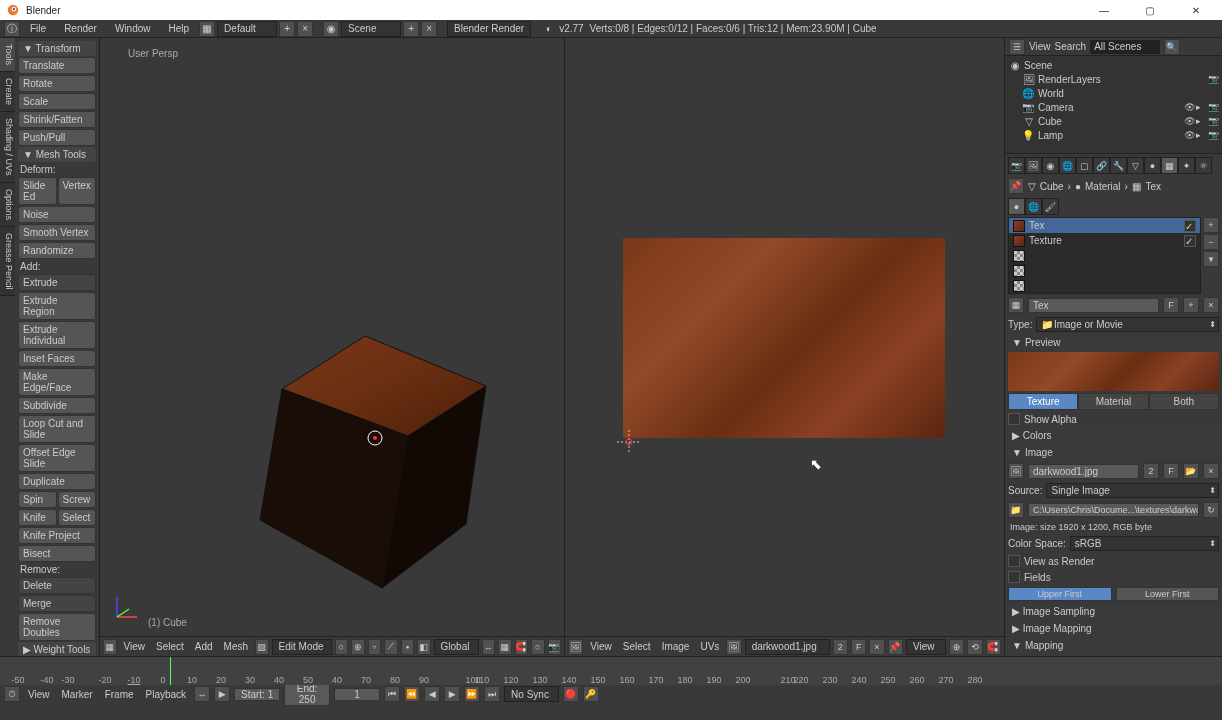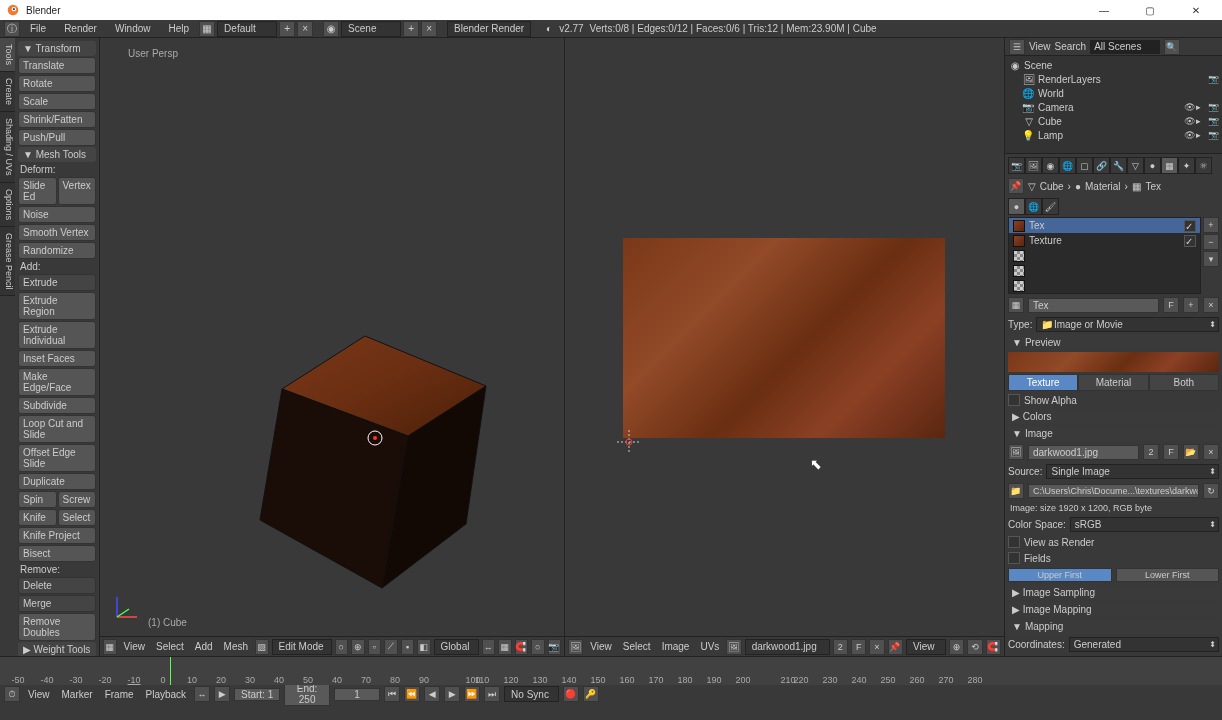--- a/index.html
+++ b/index.html
@@ -418,35 +418,31 @@
             <span class="chk"></span>
             <span>Fields</span>
           </div>
         <div class="prop-field">
           <div class="halfbtn active">Upper First</div>
           <div class="halfbtn">Lower First</div>
         </div>
         <div class="p-panel-hdr">▶ <span>Image Sampling</span></div>
         <div class="p-panel-hdr">▶ <span>Image Mapping</span></div>
         <div class="p-panel-hdr">▼ <span>Mapping</span></div>
-        <div class="prop-field">
-          <span>Coordinates:</span>
-          <div class="dropdown">Generated</div>
-        </div>
       </div>
     </div>
   </div>
 </div>
 
 <div class="timeline">
   <div class="tl-ruler" id="tl-ruler">
     <div class="tl-cursor" style="left:170px"></div>
   <span class="tl-tick" style="left: 18px;">-50</span>
       <span class="tl-tick" style="left: 47px;">-40</span>
-      <span class="tl-tick" style="left: 76px;">-30</span>
+      <span class="tl-tick" style="left: 68px;">-30</span>
       <span class="tl-tick" style="left: 105px;">-20</span>
       <span class="tl-tick" style="left: 134px; text-decoration: underline;">-10</span>
       <span class="tl-tick" style="left: 163px;">0</span>
       <span class="tl-tick" style="left: 192px;">10</span>
       <span class="tl-tick" style="left: 221px;">20</span>
       <span class="tl-tick" style="left: 250px;">30</span>
       <span class="tl-tick" style="left: 279px;">40</span>
       <span class="tl-tick" style="left: 308px;">50</span>
       <span class="tl-tick" style="left: 337px;">40</span>
       <span class="tl-tick" style="left: 366px;">70</span>

